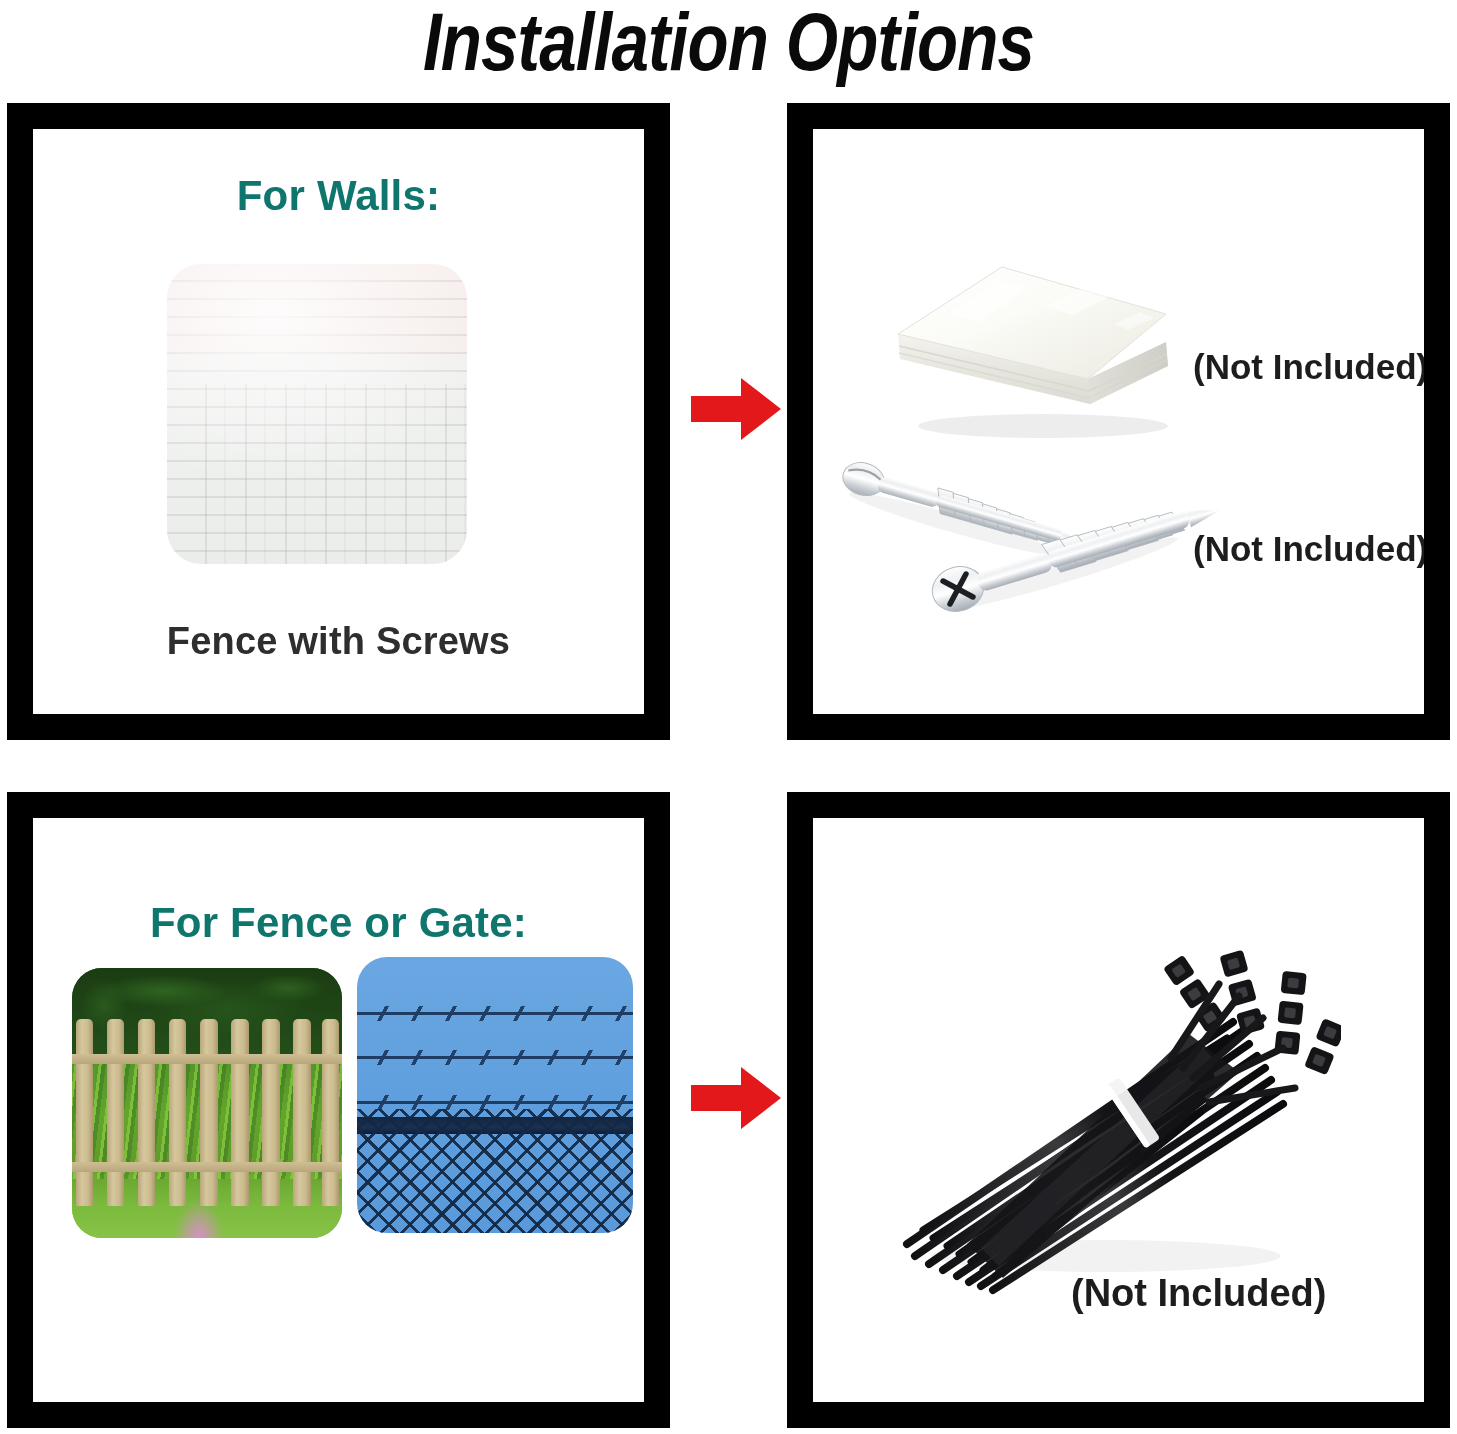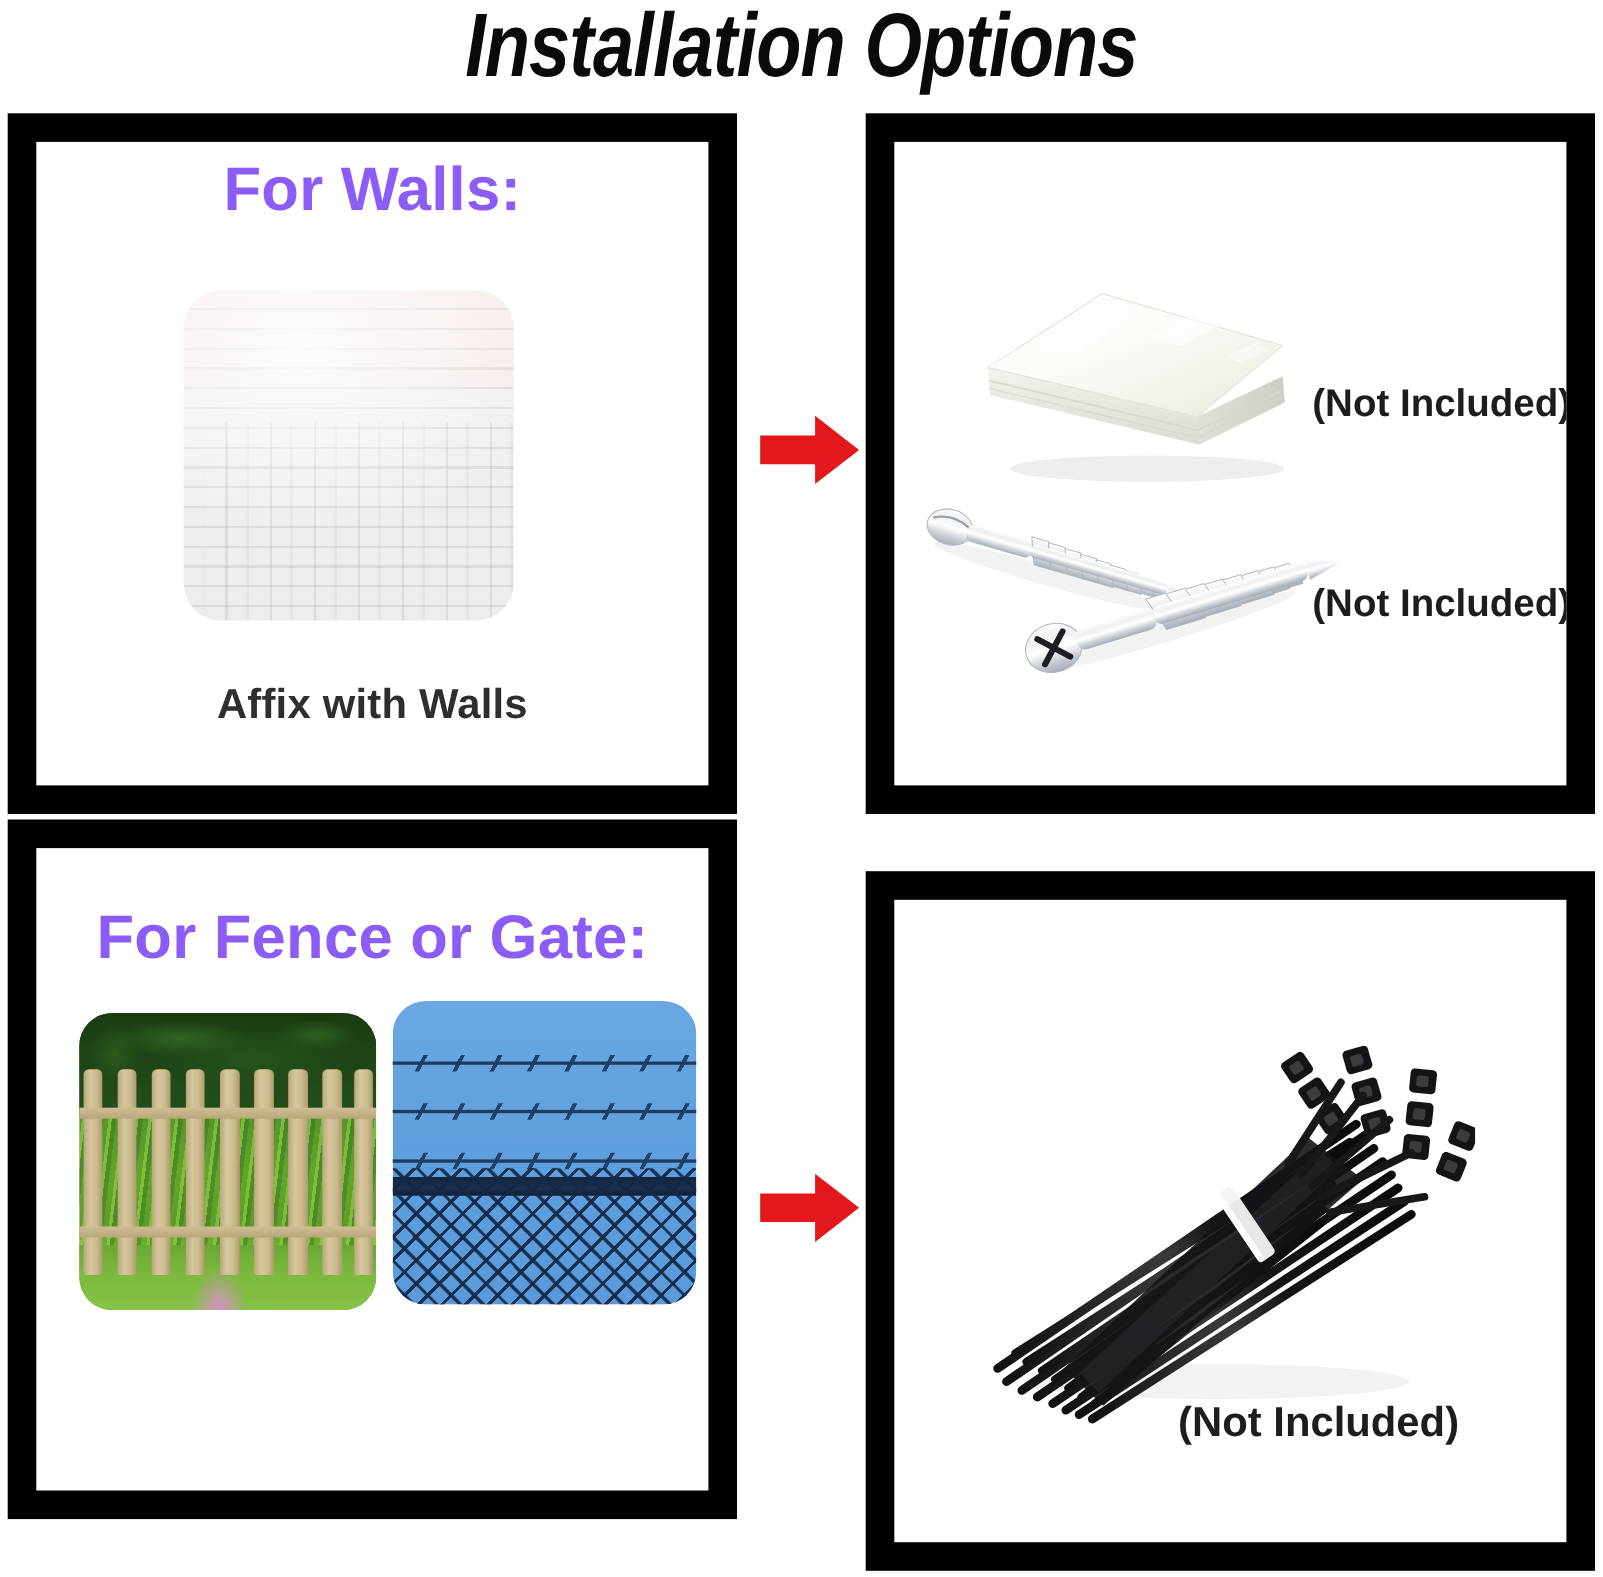--- a/index.html
+++ b/index.html
@@ -25,30 +25,30 @@
 
   
   .panel{
     position:absolute;
     background:#ffffff;
     border:26px solid #000000;
     box-sizing:border-box;
   }
   #panel-walls   {left:7px;   top:103px; width:663px;  height:637px;}
   #panel-hardware{left:787px; top:103px; width:663px;  height:637px;}
-  #panel-fence   {left:7px;   top:745px; width:663px;  height:636px;}
+  #panel-fence   {left:7px;   top:792px; width:663px;  height:636px;}
   #panel-zipties {left:787px; top:792px; width:663px;  height:636px;}
 
   .panel-inner{position:absolute;inset:0;overflow:hidden;}
 
   
   .head{
     position:absolute;left:0;width:100%;text-align:center;
-    font-weight:700;font-size:56px;line-height:48px;
-    color:#8b5cf6;letter-spacing:.2px;
+    font-weight:700;font-size:42px;line-height:48px;
+    color:#0f766e;letter-spacing:.2px;margin-top:24px;
   }
   .caption{
     position:absolute;left:0;width:100%;text-align:center;
     font-weight:700;font-size:38px;line-height:54px;
     color:#2e2e2e;letter-spacing:.2px;
   }
   .note{
     position:absolute;
     font-weight:700;font-size:35px;line-height:40px;
     color:#1d1d1d;white-space:nowrap;
@@ -156,21 +156,21 @@
 
     <div class="head" style="top:19px;">For Walls:</div>
 
     <div id="brick-wall" style="left:134px;top:135px;">
       <div class="courses"></div>
       <div class="heads"></div>
       <div class="heads2"></div>
       <div class="sheen"></div>
     </div>
 
-    <div class="caption" style="top:485px;">Affix with Walls</div>
+    <div class="caption" style="top:485px;">Fence with Screws</div>
   </div>
 </div>
 
 <div class="arrow" style="left:691px;top:376px;">
   <svg width="92" height="66" viewBox="0 0 92 66" aria-hidden="true">
     <polygon points="0,20 50,20 50,2 90,33 50,64 50,46 0,46" fill="#e3181b"></polygon>
   </svg>
 </div>
 
 <div class="panel" id="panel-hardware">

